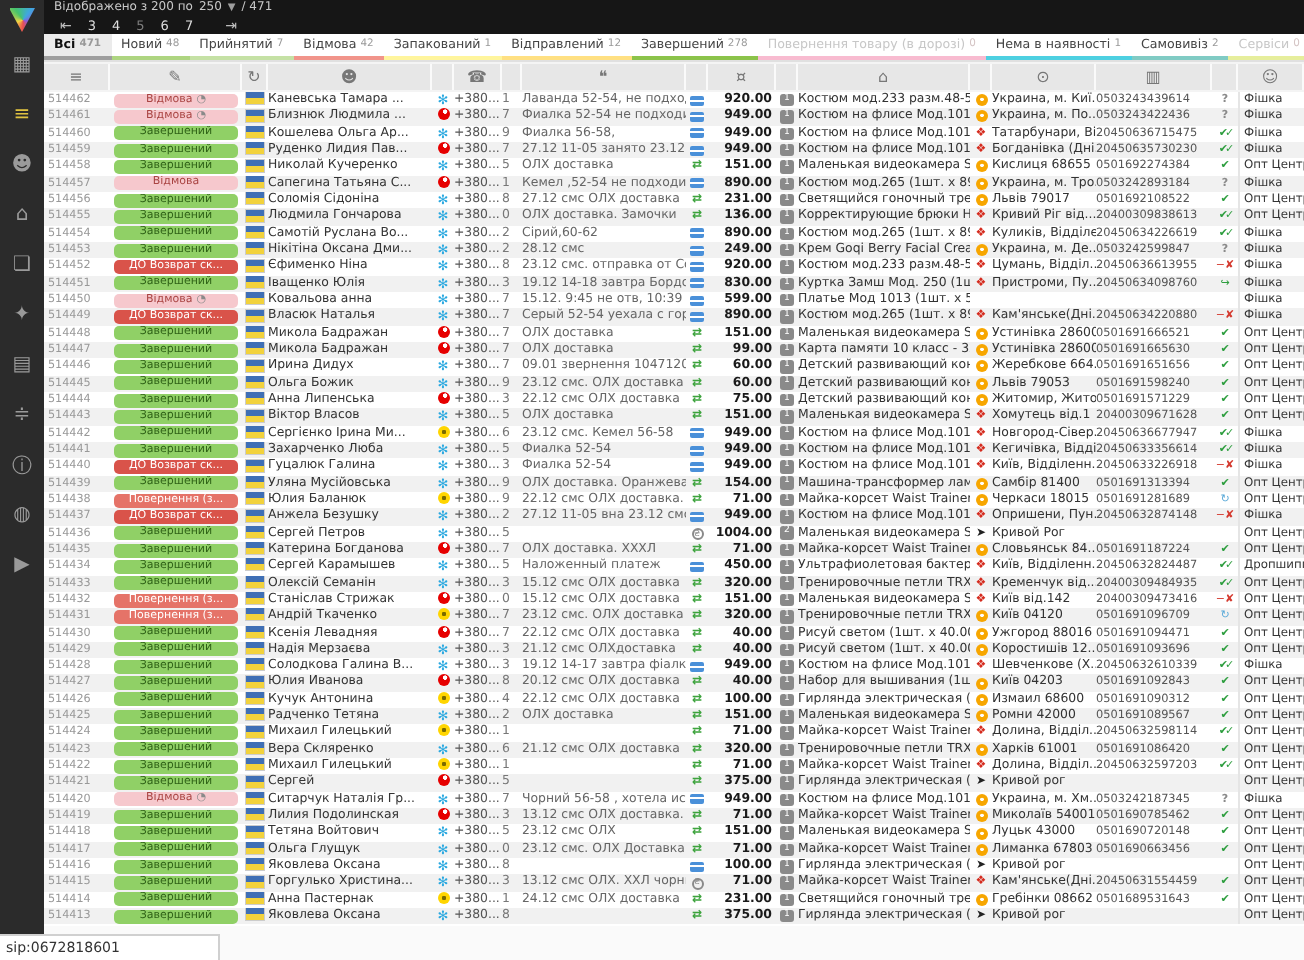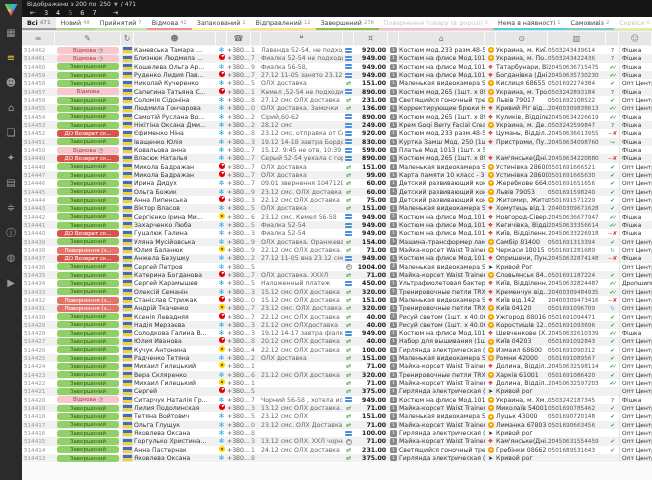--- a/index.html
+++ b/index.html
@@ -1797,13 +1797,16 @@
     <div class="td c-carrier">
           <span class="car-pk">➤</span>
         </div>
     <div class="td c-address">Кривой рог</div>
     <div class="td c-ttn"></div>
     <div class="td c-tstat ts-none"></div>
     <div class="td c-client">Опт Центр</div>
   </div>
 </div>
 
+  <div id="statusbar">
+    <span>sip:0672818601</span>
+  </div>
 </div>
 
 </body></html>

